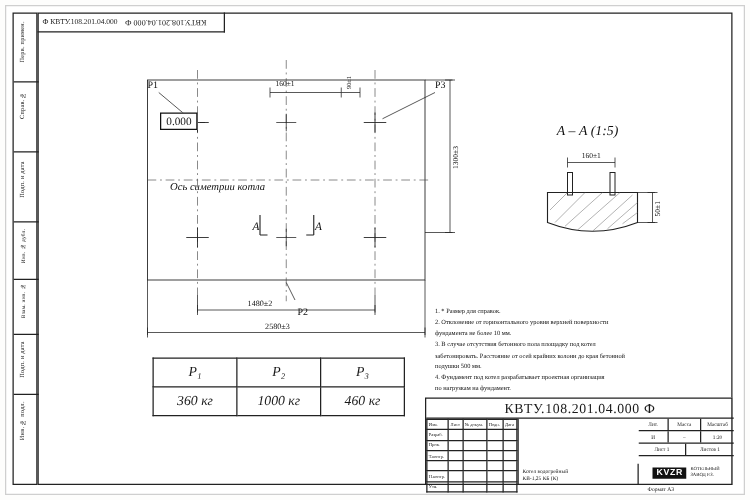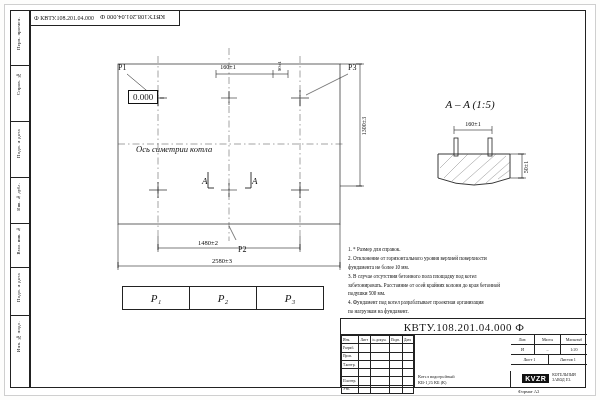--- a/index.html
+++ b/index.html
@@ -273,20 +273,25 @@
 
     <div class="zero-box" style="left:98px;top:64px;">0.000</div>
   </div>
 
   <table class="tbl" id="ptable">
     <tbody>
         <tr>
       <td>Р₁</td>
       <td>Р₂</td>
       <td>Р₃</td>
+    </tr>
+    <tr class="vals">
+      <td>360 кг</td>
+      <td>1000 кг</td>
+      <td>460 кг</td>
     </tr>
   </tbody>
     </table>
 
   <div class="notes">
     <div>1. * Размер для справок.</div>
     <div>2. Отклонение от горизонтального уровня верхней поверхности</div>
     <div>фундамента не более 10 мм.</div>
     <div>3. В случае отсутствия бетонного пола площадку под котел</div>
     <div>забетонировать. Расстояние от осей крайних колонн до края бетонной</div>

